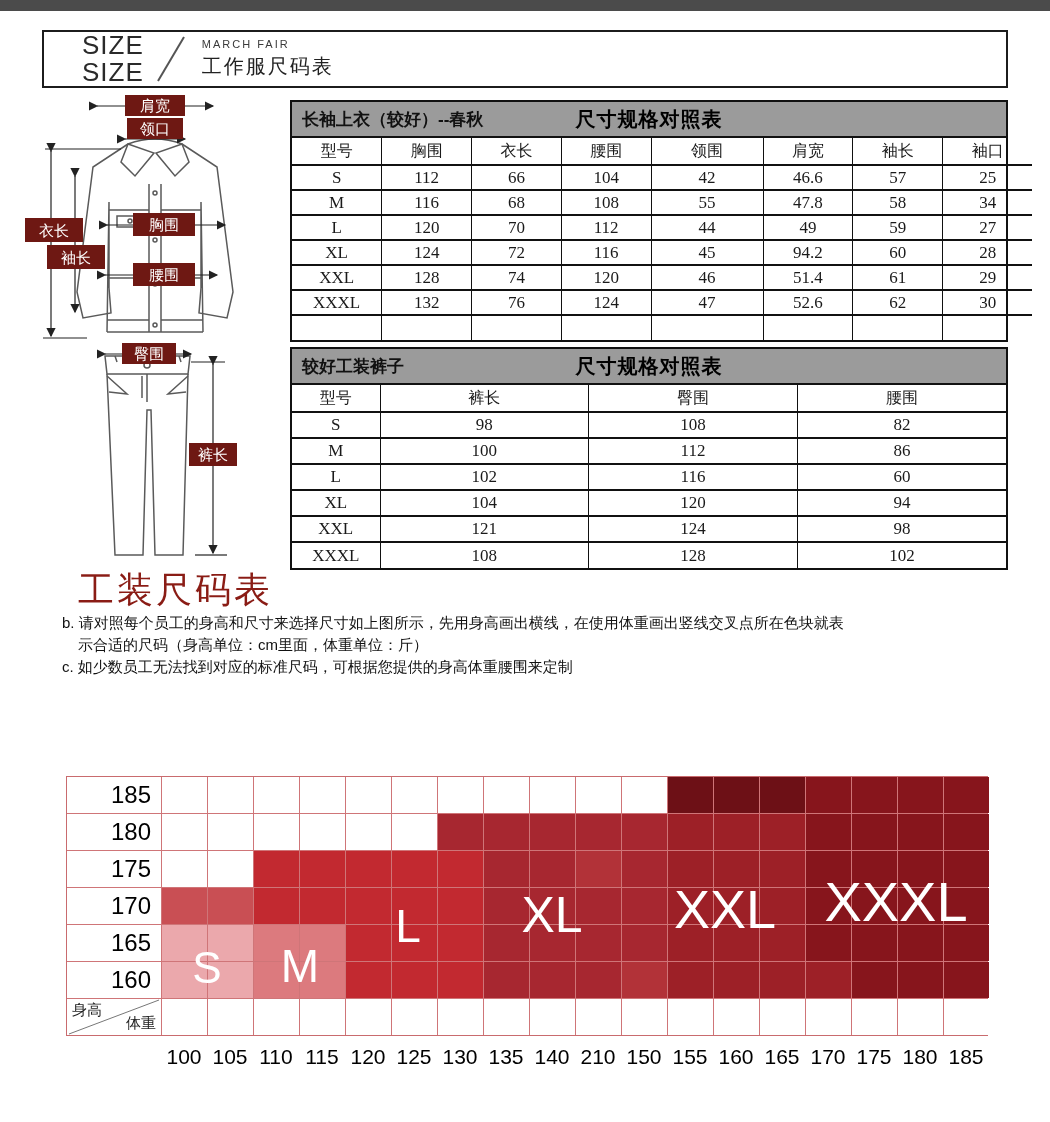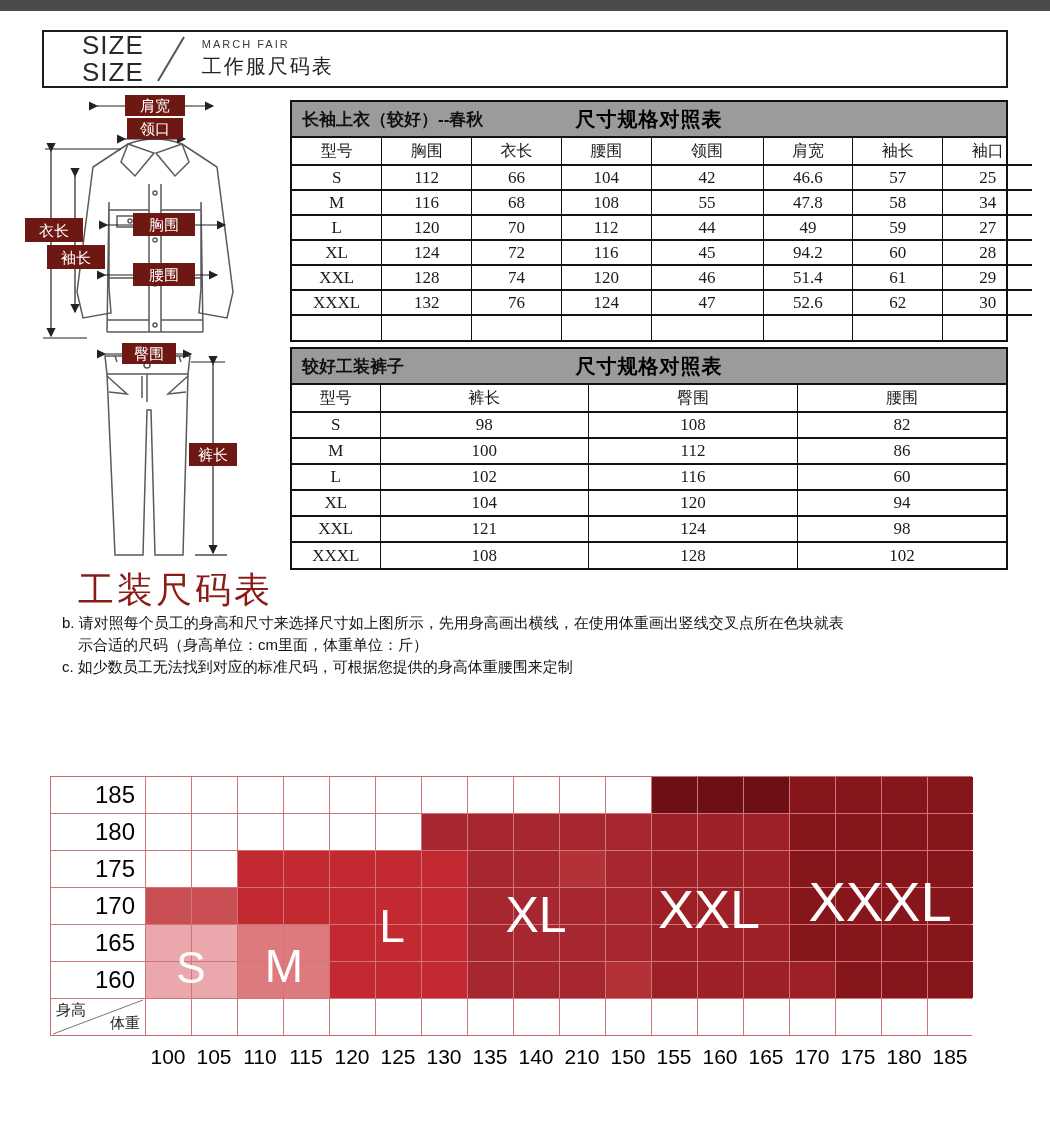--- a/index.html
+++ b/index.html
@@ -37,21 +37,21 @@
   .spec td:first-child, .spec th:first-child { border-left:none; }
   #table2 td { height:26px; }
 
   #size-title { position:absolute; left:78px; top:566px; font-size:36px; color:#8a1c15;
     letter-spacing:3px; font-weight:500; }
   #notes { position:absolute; left:62px; top:612px; width:880px; font-size:15px;
     color:#111; line-height:22px; }
   #notes .bold { font-weight:bold; }
   #notes .indent { padding-left:16px; }
 
-  #heatmap { position:absolute; left:50px; top:776px; }
+  #heatmap { position:absolute; left:66px; top:776px; }
   #hm-grid { position:relative; display:grid; gap:1px; background:#cf7578;
     border:1px solid #c96b6e; width:922px; }
   .hm-cell { background:#fff; }
   .hm-rowlabel { background:#fff; display:flex; align-items:center; justify-content:flex-end;
     padding-right:10px; font-size:24px; color:#000; }
   #hm-corner { position:relative; background:#fff; font-size:15px; color:#222; }
   #hm-corner .tl { position:absolute; left:5px; top:2px; }
   #hm-corner .br { position:absolute; right:5px; bottom:2px; }
   .hm-size-label { position:absolute; color:#fff; transform:translate(-50%,-50%);
     font-family:"Liberation Sans",sans-serif; line-height:1; }

